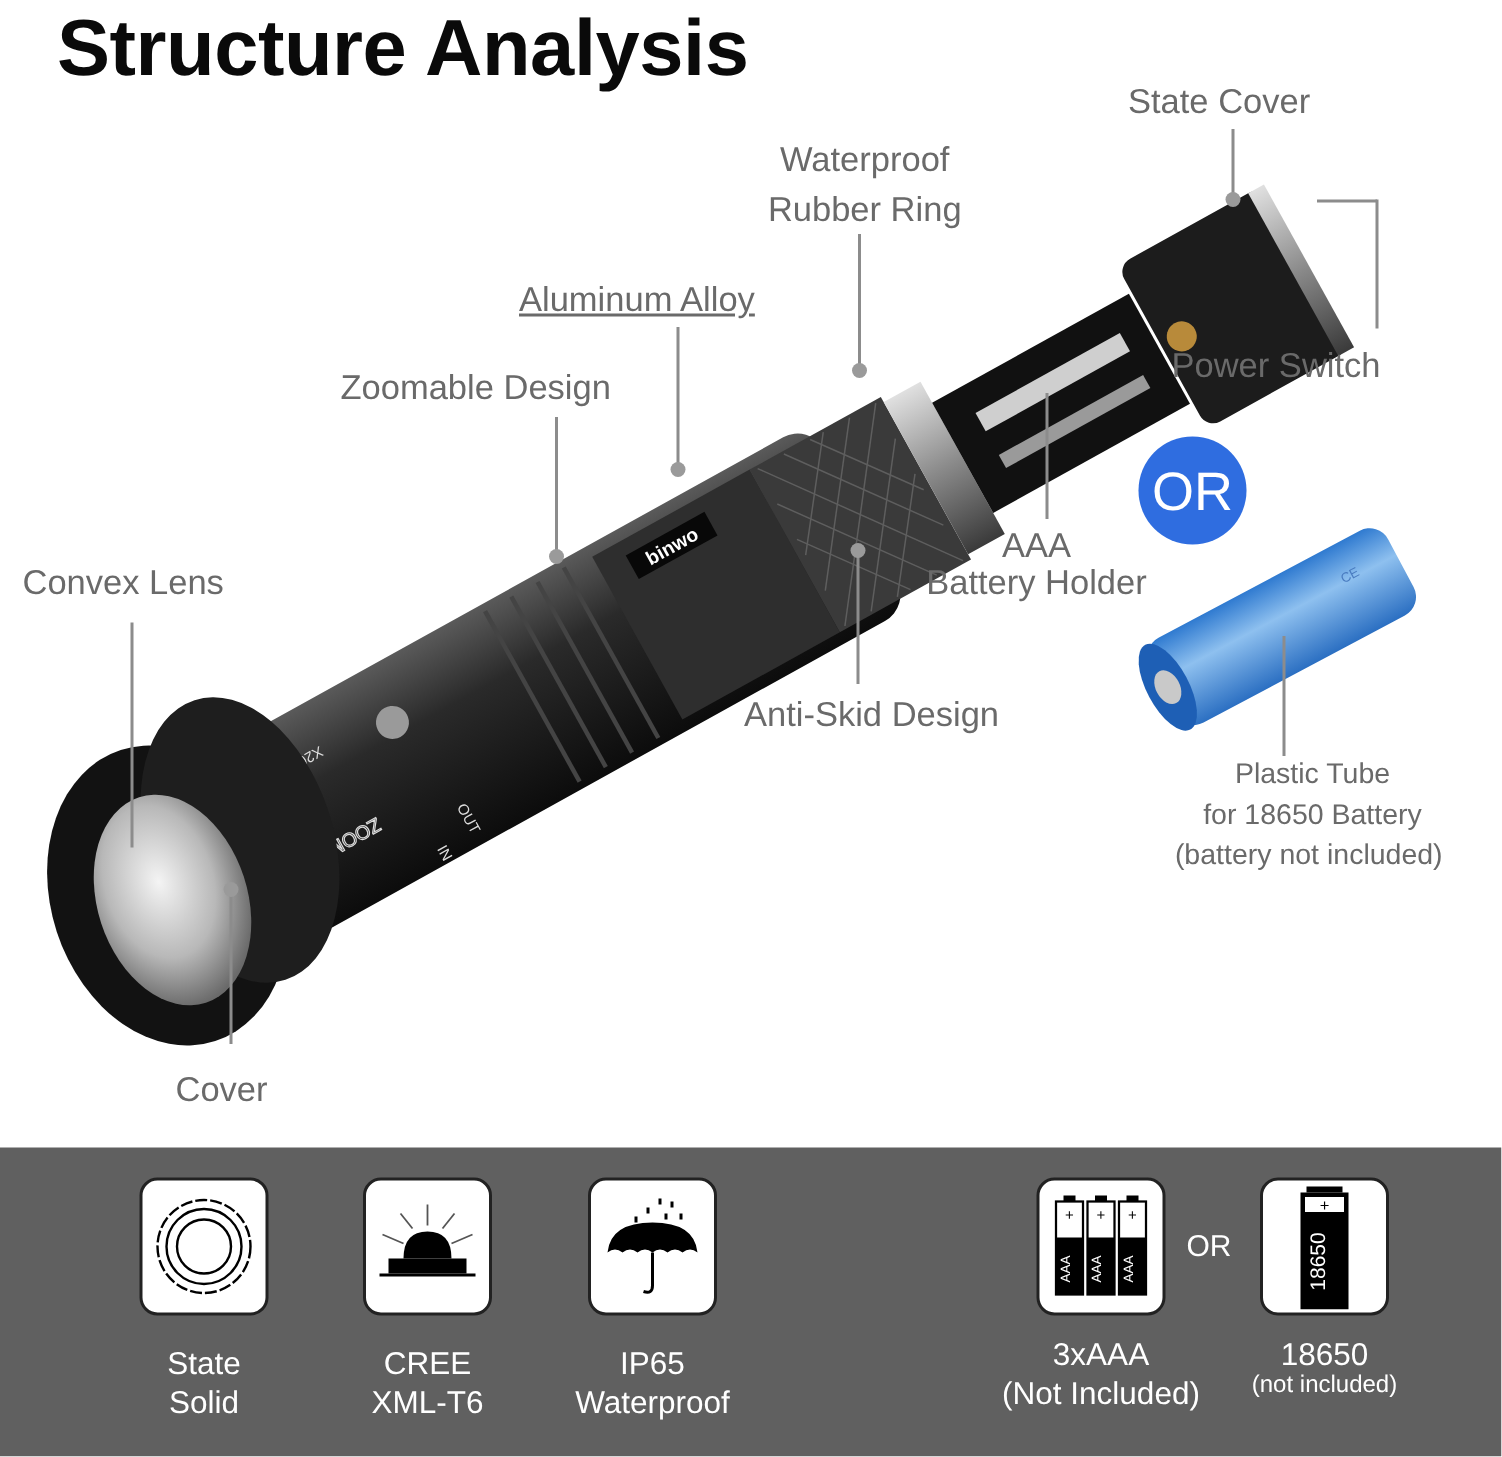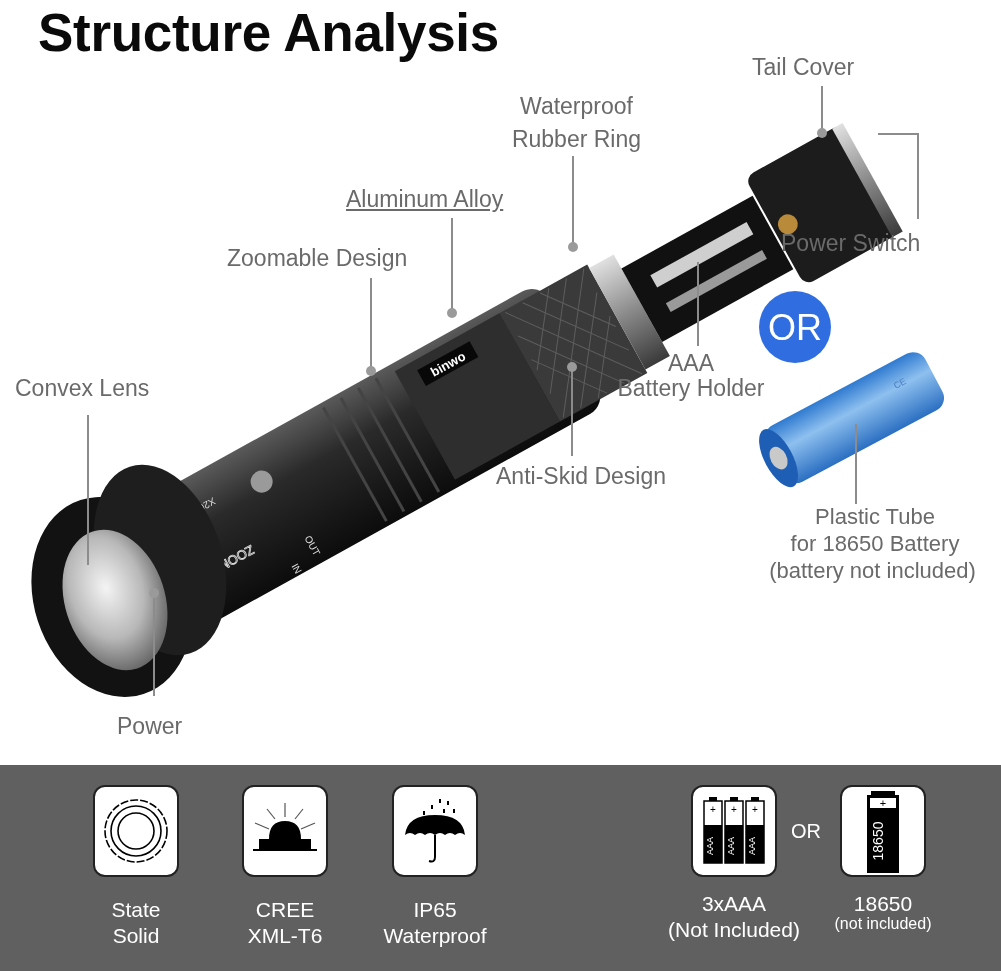--- a/index.html
+++ b/index.html
@@ -9,21 +9,21 @@
   .title {
     position: absolute; left: 38px; top: 2px;
     font-size: 53px; font-weight: bold; color: #0a0a0a; letter-spacing: -0.3px;
   }
 
   .callout {
     position: absolute; color: #6a6a6a; font-size: 23px; line-height: 27px;
     white-space: nowrap;
   }
   .callout.center { text-align: center; }
-  .callout.small { font-size: 22px; line-height: 27px; }
+  .callout.small { font-size: 19px; line-height: 27px; }
 
   .leader { position: absolute; background: #8c8c8c; }
   .dot {
     position: absolute; width: 10px; height: 10px; border-radius: 50%;
     background: #9a9a9a;
   }
 
   #scene { position: absolute; left: 0; top: 0; width: 1001px; height: 760px; }
 
   .strip {
@@ -137,21 +137,21 @@
     <rect x="0" y="-32" width="180" height="64" rx="14" fill="url(#batGrad)"></rect>
     <ellipse cx="4" cy="0" rx="14" ry="32" fill="#1e5fb5"></ellipse>
     <ellipse cx="4" cy="0" rx="8" ry="12" fill="#c9c9c9"></ellipse>
     <text x="140" y="-6" font-family="Liberation Sans, sans-serif" font-size="9" fill="#4a7cc0">CE</text>
   </g>
 
   <circle cx="795" cy="327" r="36" fill="#2f6de0"></circle>
   <text x="795" y="340" text-anchor="middle" font-family="Liberation Sans, sans-serif" font-size="36" fill="#fff">OR</text>
 </svg>
 
-<div class="callout" style="left:752px; top:54px;">Tail Cover</div>
+<div class="callout" style="left:752px; top:54px;">State Cover</div>
 <div class="leader" style="left:821px; top:86px; width:2px; height:46px;"></div>
 <div class="dot" style="left:817px; top:128px;"></div>
 
 <div class="callout center" style="left:505px; top:93px; width:143px;">Waterproof</div>
 <div class="callout center" style="left:505px; top:126px; width:143px;">Rubber Ring</div>
 <div class="leader" style="left:572px; top:156px; width:2px; height:88px;"></div>
 <div class="dot" style="left:568px; top:242px;"></div>
 
 <div class="callout" style="left:346px; top:186px;text-decoration:underline;">Aluminum Alloy</div>
 <div class="leader" style="left:451px; top:218px; width:2px; height:92px;"></div>
@@ -174,21 +174,21 @@
 
 <div class="callout" style="left:496px; top:463px;">Anti-Skid Design</div>
 <div class="leader" style="left:571px; top:366px; width:2px; height:90px;"></div>
 <div class="dot" style="left:567px; top:362px;"></div>
 
 <div class="leader" style="left:855px; top:424px; width:2px; height:80px;"></div>
 <div class="callout center small" style="left:760px; top:503px; width:230px;">Plastic Tube</div>
 <div class="callout center small" style="left:760px; top:530px; width:230px;">for 18650 Battery</div>
 <div class="callout center small" style="left:750px; top:557px; width:245px;">(battery not included)</div>
 
-<div class="callout" style="left:117px; top:713px;">Power</div>
+<div class="callout" style="left:117px; top:713px;">Cover</div>
 <div class="leader" style="left:153px; top:592px; width:2px; height:104px;"></div>
 <div class="dot" style="left:149px; top:588px;"></div>
 
 <div class="strip">
 
   <div class="feature" style="left:61px;">
     <div class="box">
       <svg width="74" height="74" viewBox="0 0 74 74">
         <circle cx="37" cy="37" r="31" fill="none" stroke="#000" stroke-width="1.6" stroke-dasharray="8 2"></circle>
         <circle cx="37" cy="37" r="25" fill="none" stroke="#000" stroke-width="1.6"></circle>

